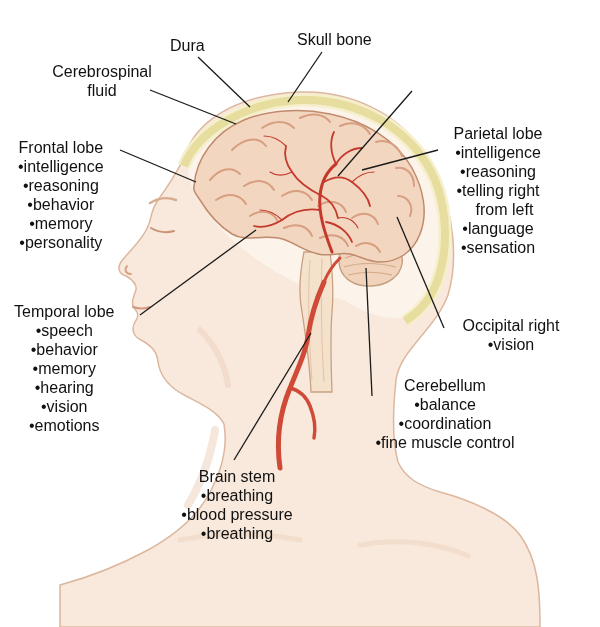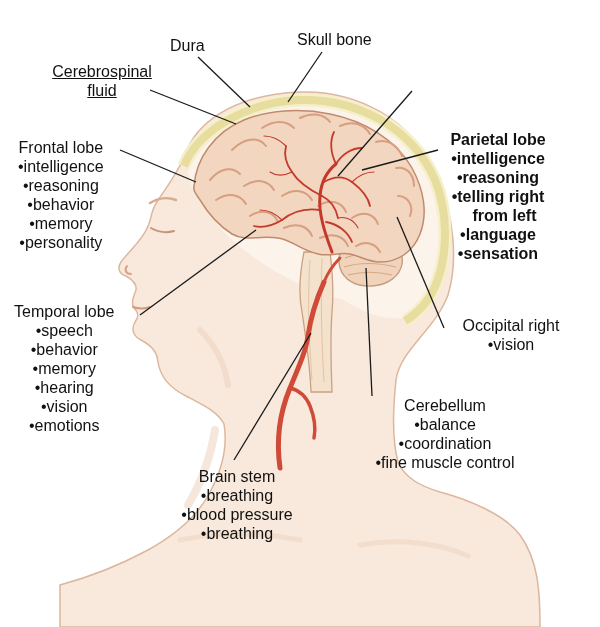--- a/index.html
+++ b/index.html
@@ -176,33 +176,33 @@
       <line x1="140" y1="315" x2="256" y2="230"></line>
       <line x1="372" y1="396" x2="366" y2="268"></line>
       <line x1="234" y1="460" x2="311" y2="333"></line>
     </g>
   </svg>
 
   <div class="plain" style="left:170px;top:36px;">Dura</div>
 
   <div class="plain" style="left:297px;top:30px;">Skull bone</div>
 
-  <div class="plain" style="left:42px;top:62px;width:120px;text-decoration:underline;">Cerebrospinal fluid</div>
+  <div class="plain" style="left:42px;top:62px;width:120px;">Cerebrospinal fluid</div>
 
 
   <div class="anno" style="left:18px;top:138px;">
     <div class="heading">Frontal lobe</div>
     <div class="item">intelligence</div>
     <div class="item">reasoning</div>
     <div class="item">behavior</div>
     <div class="item">memory</div>
     <div class="item">personality</div>
   </div>
 
-  <div class="anno" style="left:442px;top:130px;width:112px;font-weight:bold;">
+  <div class="anno" style="left:442px;top:124px;width:112px;">
     <div class="heading">Parietal lobe</div>
     <div class="item">intelligence</div>
     <div class="item">reasoning</div>
     <div class="item">telling right from left</div>
     <div class="item">language</div>
     <div class="item">sensation</div>
   </div>
 
   <div class="anno" style="left:446px;top:316px;width:130px;">
     <div class="heading">Occipital right</div>
@@ -212,21 +212,21 @@
   <div class="anno" style="left:14px;top:302px;">
     <div class="heading">Temporal lobe</div>
     <div class="item">speech</div>
     <div class="item">behavior</div>
     <div class="item">memory</div>
     <div class="item">hearing</div>
     <div class="item">vision</div>
     <div class="item">emotions</div>
   </div>
 
-  <div class="anno" style="left:360px;top:396px;width:170px;">
+  <div class="anno" style="left:360px;top:376px;width:170px;">
     <div class="heading">Cerebellum</div>
     <div class="item">balance</div>
     <div class="item">coordination</div>
     <div class="item">fine muscle control</div>
   </div>
 
   <div class="anno" style="left:162px;top:455px;width:150px;margin-top:12px;">
     <div class="heading">Brain stem</div>
     <div class="item">breathing</div>
     <div class="item">blood pressure</div>

